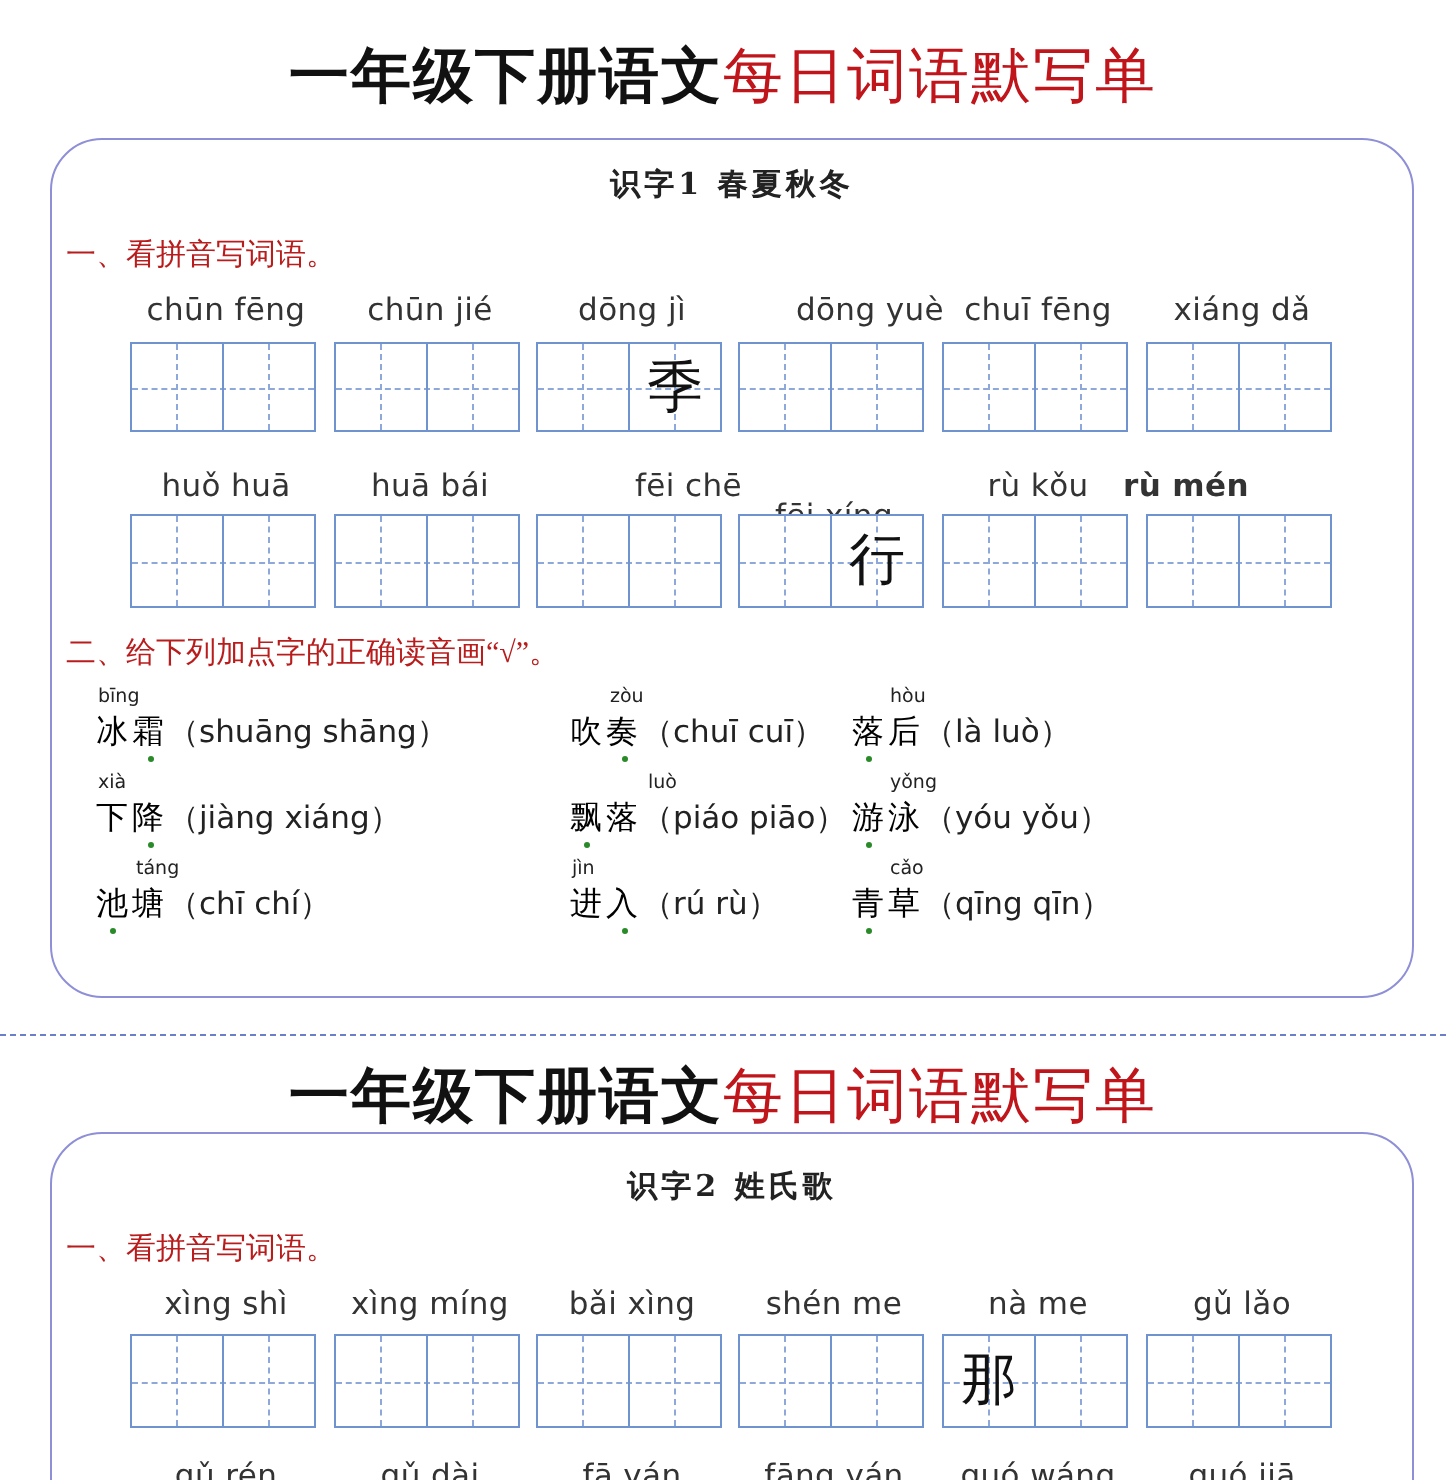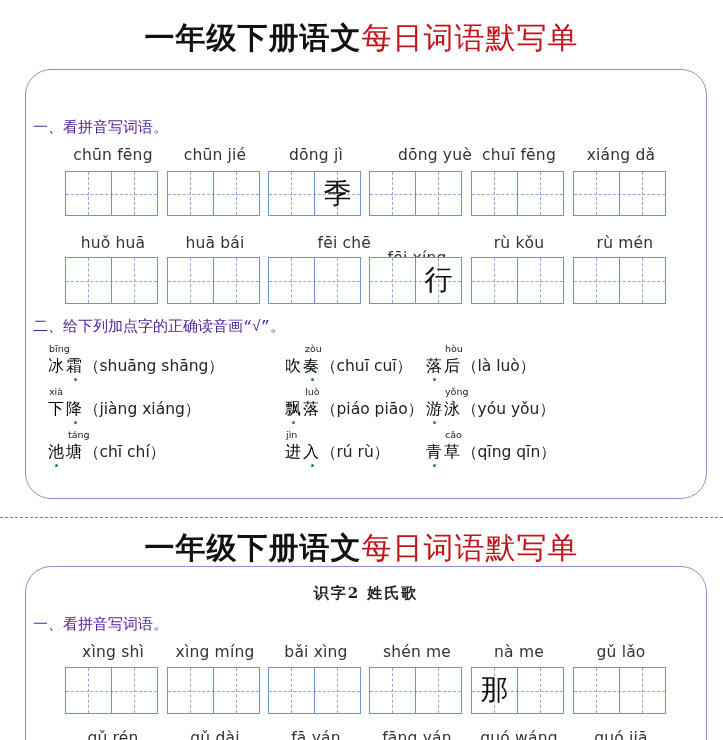--- a/index.html
+++ b/index.html
@@ -20,22 +20,22 @@
       position: absolute; left: 25px; width: 682px;
       border: 1.5px solid #8e8fd6; border-radius: 26px;
       box-sizing: border-box; background: #ffffff;
     }
     .lesson-title {
       position: absolute; left: 0; width: 100%; text-align: center;
       font-family: "DejaVu Serif", serif; font-weight: bold; font-size: 15px;
       letter-spacing: 2px; color: #222;
     }
     .section-heading {
-      position: absolute; font-family: Liberation Mono, monospace; font-size: 15px;
-      color: #4c1d95; white-space: nowrap;
+      position: absolute; font-family: Liberation Serif, serif; font-size: 15px;
+      color: #b91c1c; white-space: nowrap;
     }
     .pinyin {
       position: absolute; font-family: "DejaVu Sans", sans-serif; font-size: 15.5px;
       color: #333; white-space: nowrap; text-align: center; width: 110px;
       letter-spacing: 0.2px;
     }
     .grid-box {
       position: absolute; width: 93px; height: 45px; box-sizing: border-box;
       border: 1.5px solid #6f93cf; background: #fff;
     }
@@ -69,20 +69,21 @@
     }
   </style>
 </head>
 <body>
 
 <div class="page-title" style="top:18px;">
   <span class="black">一年级下册语文</span><span class="red">每日词语默写单</span>
 </div>
 
 <div class="panel" style="top:69px; height:430px;">
+  <div class="lesson-title" style="top:13px;">识字1  春夏秋冬</div>
   <div class="section-heading" style="left:7px; top:48px;">一、看拼音写词语。</div>
 
   <div class="pinyin" style="left:32px; top:76px;">chūn fēng</div>
   <div class="pinyin" style="left:134px; top:76px;">chūn  jié</div>
   <div class="pinyin" style="left:235px; top:76px;">dōng  jì</div>
   <div class="pinyin" style="left:336px; top:76px;text-align:right;">dōng yuè</div>
   <div class="pinyin" style="left:438px; top:76px;">chuī fēng</div>
   <div class="pinyin" style="left:540px; top:76px;">xiáng  dǎ</div>
 
   <div class="grid-box" style="left:39px; top:101px;">
@@ -121,21 +122,21 @@
       <div class="vdash1"></div>
       <div class="vdash2"></div>
       <div class="mid"></div>
     </div>
 
   <div class="pinyin" style="left:32px; top:164px;">huǒ  huā</div>
   <div class="pinyin" style="left:134px; top:164px;">huā  bái</div>
   <div class="pinyin" style="left:235px; top:164px;text-align:right;">fēi   chē</div>
   <div class="pinyin" style="left:336px; top:164px;margin-top:15px;">fēi   xíng</div>
   <div class="pinyin" style="left:438px; top:164px;">rù   kǒu</div>
-  <div class="pinyin" style="left:544px; top:164px;">rù   mén</div>
+  <div class="pinyin" style="left:512px; top:164px;font-weight:bold;">rù   mén</div>
 
   <div class="grid-box" style="left:39px; top:187px; height:47px;">
       <div class="hdash"></div>
       <div class="vdash1"></div>
       <div class="vdash2"></div>
       <div class="mid"></div>
     </div>
   <div class="grid-box" style="left:141px; top:187px; height:47px;">
       <div class="hdash"></div>
       <div class="vdash1"></div>
@@ -189,21 +190,21 @@
     <span class="dot" style="left:7px;"></span>
   </div>
 
   <div class="quiz-item" style="left:22px; top:316px;">
     <span class="ruby" style="left:1px;">xià</span>
     <span class="word" style="left:0;">下降</span>
     <span class="options" style="left:36px;">（jiàng  xiáng）</span>
     <span class="dot" style="left:26px;"></span>
   </div>
   <div class="quiz-item" style="left:259px; top:316px;">
-    <span class="ruby" style="left:20px;">luò</span>
+    <span class="ruby" style="left:39px;">luò</span>
     <span class="word" style="left:0;">飘落</span>
     <span class="options" style="left:36px;">（piáo  piāo）</span>
     <span class="dot" style="left:7px;"></span>
   </div>
   <div class="quiz-item" style="left:400px; top:316px;">
     <span class="ruby" style="left:19px;">yǒng</span>
     <span class="word" style="left:0;">游泳</span>
     <span class="options" style="left:36px;">（yóu  yǒu）</span>
     <span class="dot" style="left:7px;"></span>
   </div>

